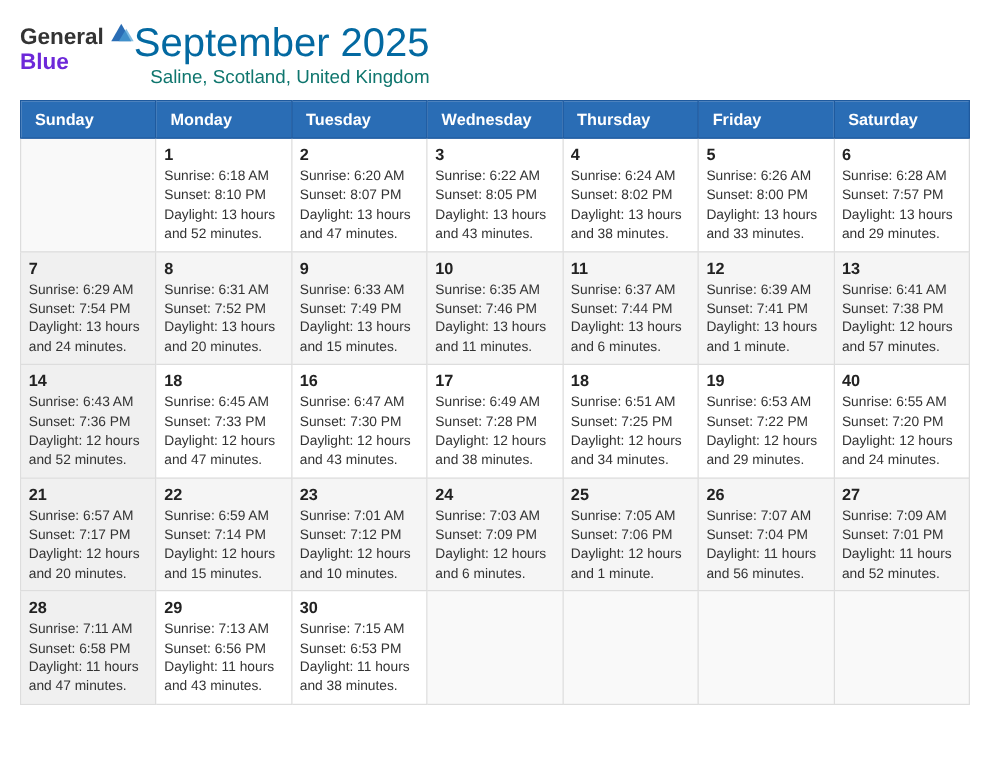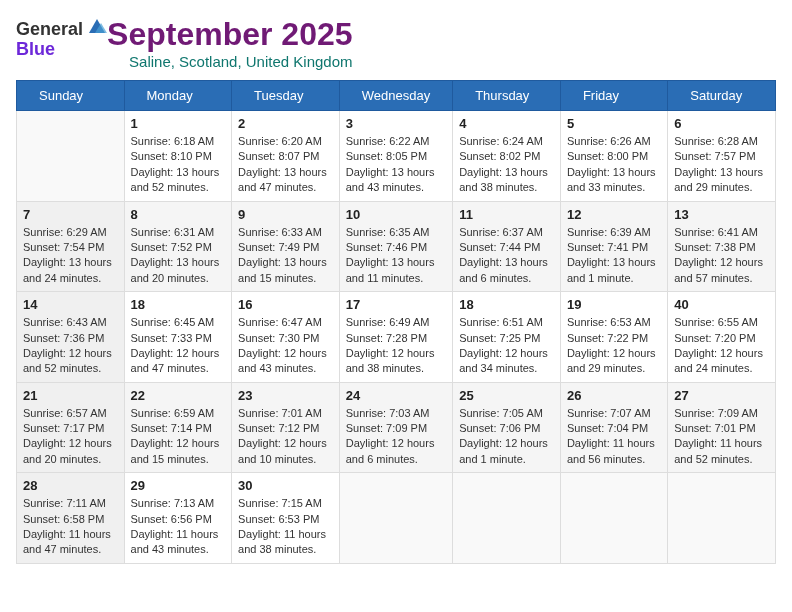--- a/index.html
+++ b/index.html
@@ -45,38 +45,38 @@
     }
     .logo-row {
       display: flex;
       align-items: center;
     }
     .title-block {
       text-align: right;
     }
     .month-title {
       font-size: 32px;
-      color: #701a75;
-      font-weight: bold;
+      color: #0369a1;
+      font-weight: normal;
     }
     .location {
       font-size: 15px;
       color: #0f766e;
     }
     .calendar {
       width: 100%;
       border-collapse: collapse;
       border: 1px solid #ccc;
     }
     .calendar th {
       background: #2a6db5;
       color: #fff;
       font-size: 13px;
-      font-weight: normal;
-      padding: 7px 22px;
+      font-weight: bold;
+      padding: 7px 11px;
       text-align: left;
       border: 1px solid #1f5a9e;
     }
     .calendar td {
       vertical-align: top;
       border: 1px solid #ddd;
       padding: 5px 6px;
       width: 108px;
       min-height: 80px;
       background: #fff;

